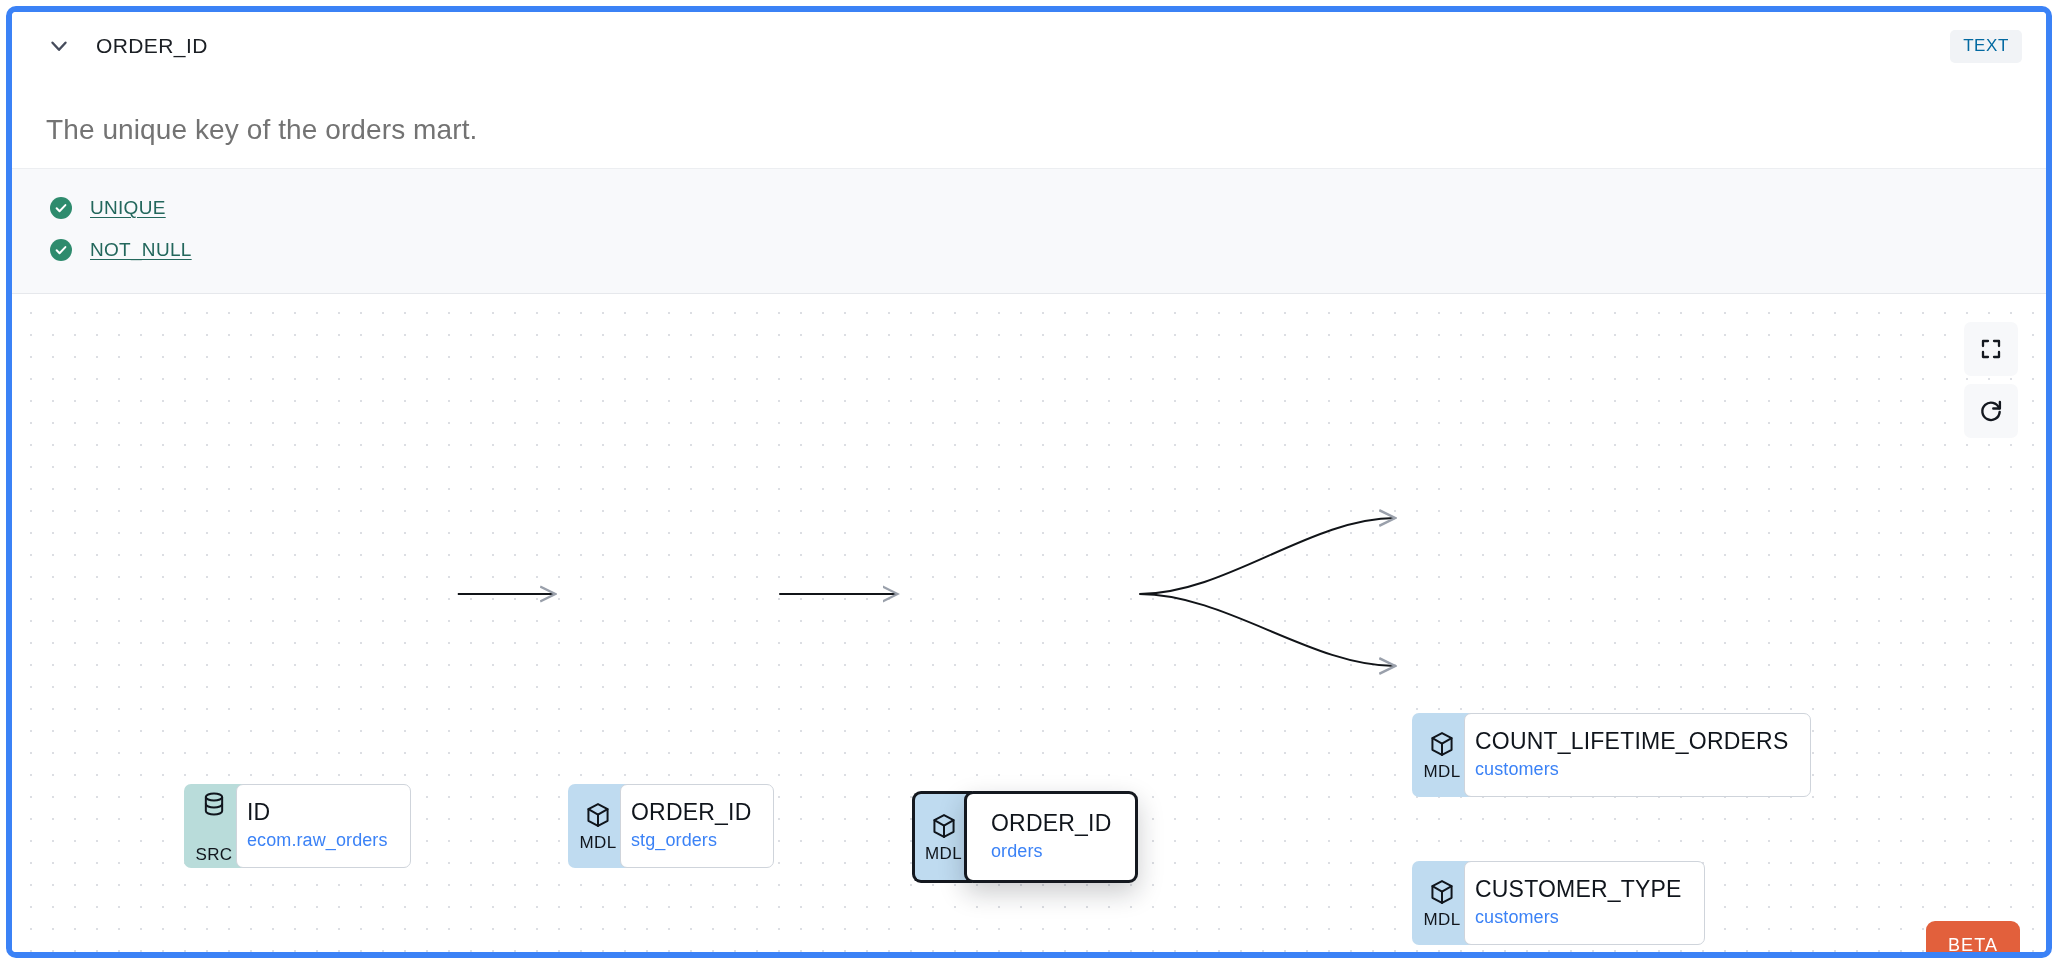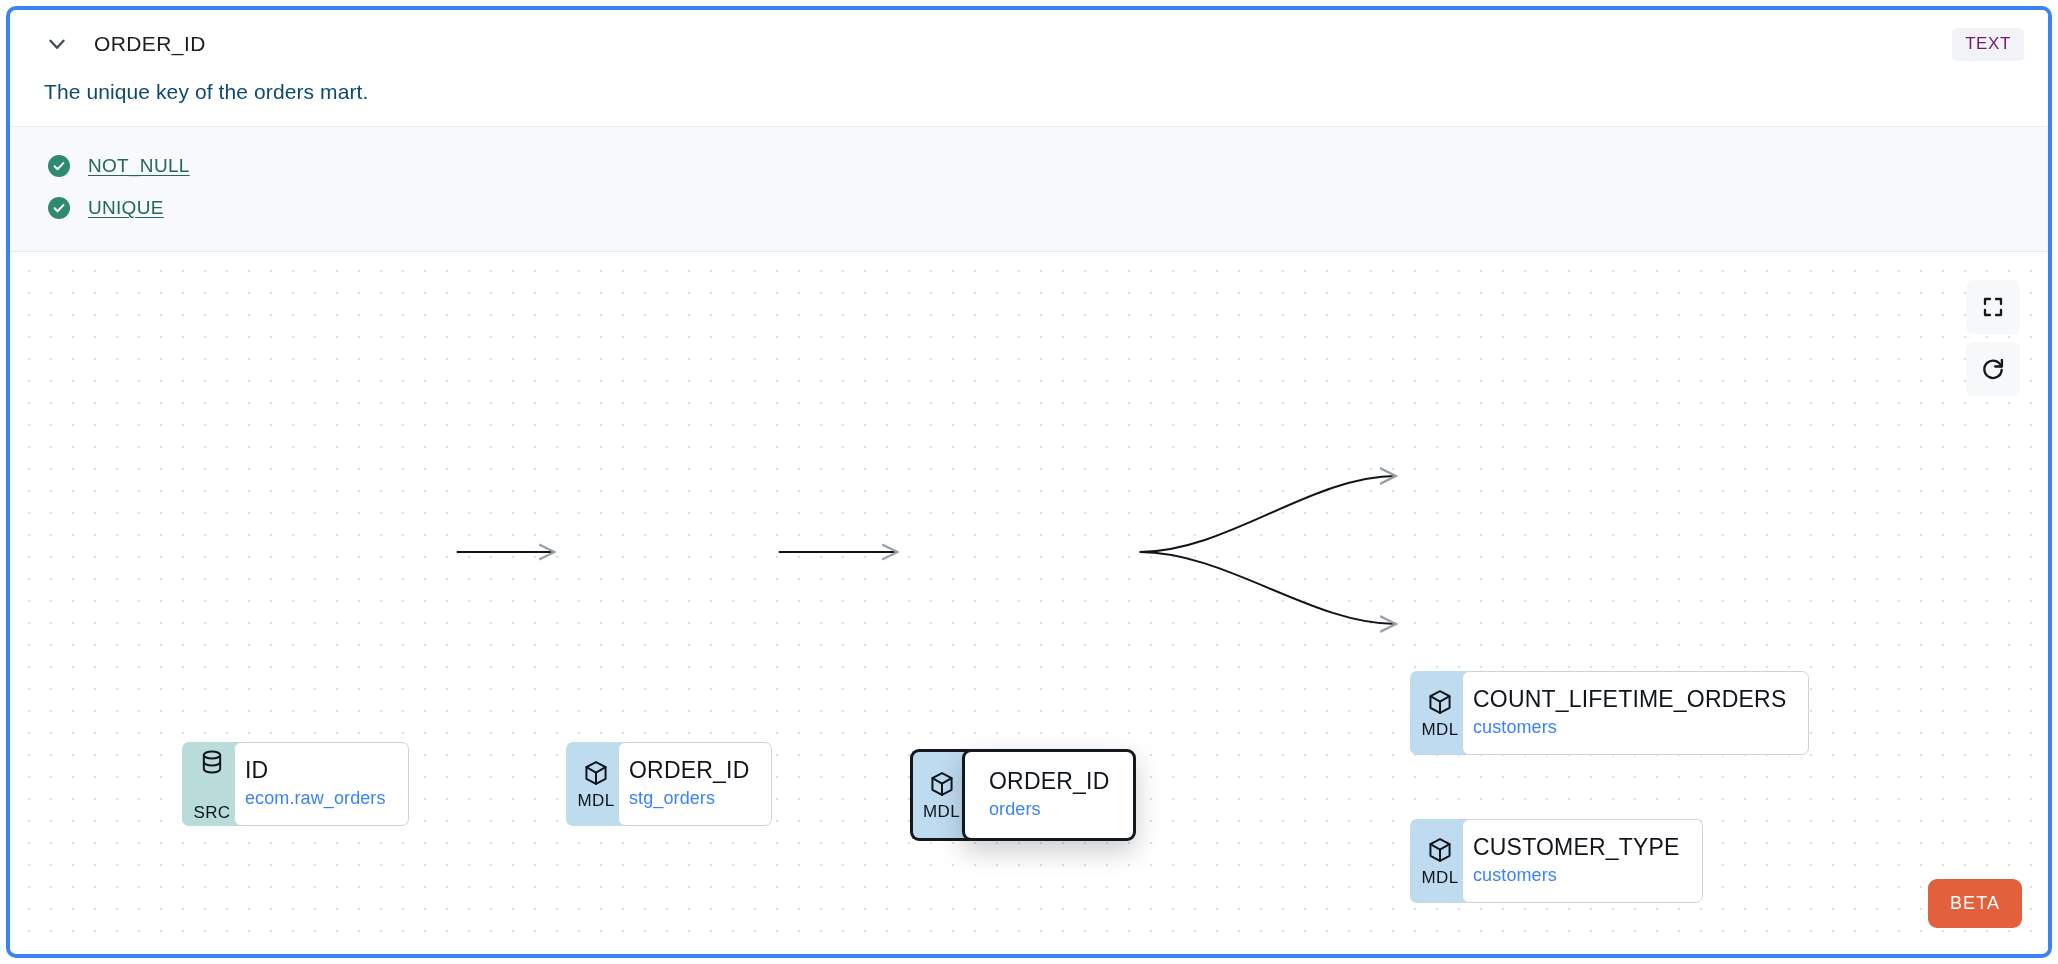--- a/index.html
+++ b/index.html
@@ -12,21 +12,21 @@
     overflow: hidden;
   }
 
   .card {
     position: absolute;
     left: 6px;
     top: 6px;
     width: 2046px;
     height: 952px;
     background: #ffffff;
-    border: 4px solid #3b82f6;
+    border: 6px solid #3b82f6;
     border-radius: 10px;
     overflow: hidden;
   }
 
   
   .header {
     position: relative;
     height: 68px;
     background: #ffffff;
     display: flex;
@@ -44,35 +44,36 @@
     margin-left: 20px;
     font-size: 21px;
     letter-spacing: 0.4px;
     color: #1b1f24;
     font-weight: 400;
     white-space: nowrap;
   }
   .type-badge {
     margin-left: auto;
     background: #f1f3f6;
-    color: #701a75;
+    color: #0369a1;
     font-size: 17px;
     letter-spacing: 0.6px;
     padding: 6px 13px 7px;
     border-radius: 5px;
     white-space: nowrap;
   }
 
   
   .description {
     padding: 2px 30px 22px 34px;
-    font-size: 21px;
-    color: #0c4a6e;
+    font-size: 28px;
+    color: #737373;
     font-weight: 400;
     letter-spacing: 0.1px;
+    margin-top: 32px;
   }
 
   
   .tests {
     background: #f8f9fb;
     border-top: 1px solid #eceef1;
     border-bottom: 1px solid #e6e8ec;
     padding: 18px 30px 22px 38px;
   }
   .test-row {
@@ -245,30 +246,30 @@
   <div class="description">The unique key of the orders mart.</div>
 
   <div class="tests">
 
     <div class="test-row">
       <span class="check-icon">
         <svg width="14" height="14" viewBox="0 0 24 24" fill="none" stroke="#ffffff" stroke-width="3.4" stroke-linecap="round" stroke-linejoin="round">
           <polyline points="4.5 12.5 9.5 17.5 19.5 7"></polyline>
         </svg>
       </span>
-      <a class="test-link">NOT_NULL</a>
+      <a class="test-link">UNIQUE</a>
     </div>
 
     <div class="test-row">
       <span class="check-icon">
         <svg width="14" height="14" viewBox="0 0 24 24" fill="none" stroke="#ffffff" stroke-width="3.4" stroke-linecap="round" stroke-linejoin="round">
           <polyline points="4.5 12.5 9.5 17.5 19.5 7"></polyline>
         </svg>
       </span>
-      <a class="test-link">UNIQUE</a>
+      <a class="test-link">NOT_NULL</a>
     </div>
 
   </div>
 
   <div class="canvas">
 
     <svg class="edges" viewBox="0 0 2044 700" preserveAspectRatio="none">
       <defs>
         <marker id="arrow" markerWidth="9" markerHeight="9" refX="8" refY="4.5" orient="auto" markerUnits="strokeWidth">
           <path d="M0,0.6 L8,4.5 L0,8.4" fill="none" stroke="#9aa0ab" stroke-width="1.2"></path>

